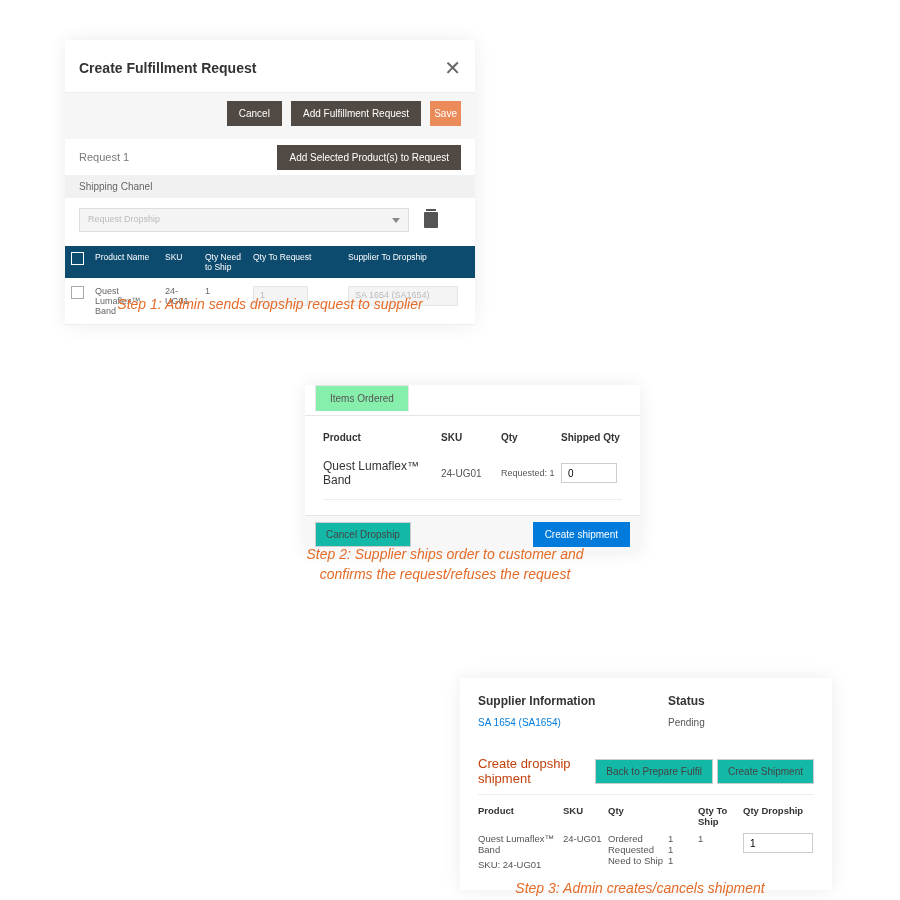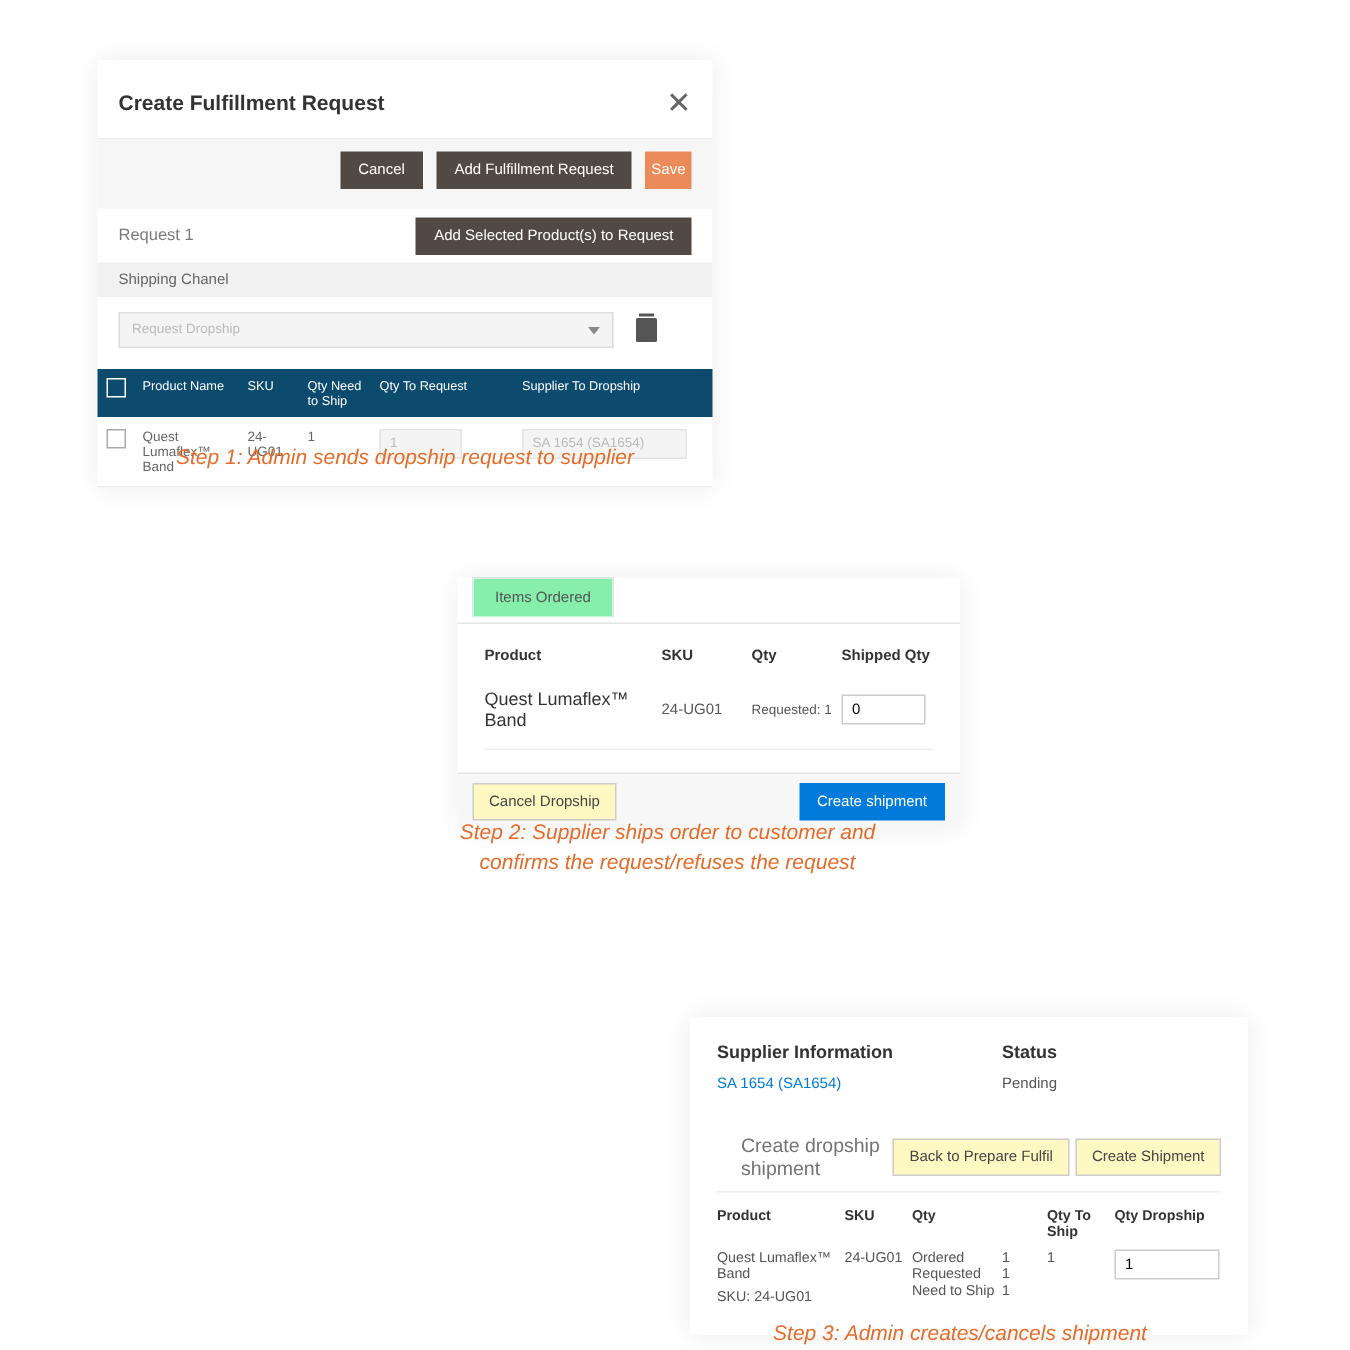--- a/index.html
+++ b/index.html
@@ -46,33 +46,33 @@
   .p2-body{padding:16px 18px 10px 18px;}
   .p2-h{display:flex;font-size:10px;font-weight:bold;color:#333;margin-bottom:6px;}
   .p2-r{display:flex;font-size:10px;color:#555;align-items:center;border-bottom:1px solid #eee;padding:10px 0 12px 0;}
   .pc-prod{width:118px;}
   .pc-sku{width:60px;}
   .pc-qty{width:60px;}
   .pc-ship{flex:1;}
   .p2 .prodname{font-size:12px;color:#333;}
   .qtyinp{width:56px;height:20px;border:1px solid #ccc;padding:3px 6px;box-sizing:border-box;font-size:10px;}
   .p2-foot{position:absolute;left:0;right:0;bottom:0;border-top:1px solid #e6e6e6;background:#f7f7f7;height:36px;}
-  .btn-grey{display:inline-block;border:1px solid #ccc;background:#fef9c3;color:#444;padding:6px 10px;font-size:10px;cursor:pointer;}
+  .btn-grey{display:inline-block;border:1px solid #ccc;background:#14b8a6;color:#444;padding:6px 10px;font-size:10px;cursor:pointer;}
   .btn-blue{display:inline-block;background:#007bdb;color:#fff;padding:7px 12px;font-size:10px;cursor:pointer;}
 
   
   .p3{left:460px;top:678px;width:372px;padding:16px 18px 20px 18px;box-sizing:border-box;}
   .p3 .hrow{display:flex;}
   .p3 .supinfo{width:190px;}
   .p3 .stat{flex:1;}
   .p3 h3{margin:0 0 8px 0;font-size:12px;font-weight:bold;color:#333;}
   .p3 .link{color:#007bdb;font-size:10px;}
   .p3 .stattxt{font-size:10px;color:#555;}
   .p3-sec2{margin-top:28px;display:flex;align-items:center;border-bottom:1px solid #eee;padding-bottom:8px;}
-  .p3-sec2 .ttl{font-size:13px;color:#737373;flex:1;margin-left:16px;}
+  .p3-sec2 .ttl{font-size:13px;color:#c2410c;flex:1;}
   .p3-thead{display:flex;font-size:9.5px;font-weight:bold;color:#333;padding:10px 0 6px 0;}
   .p3-row{display:flex;font-size:9.5px;color:#555;}
   .q-prod{width:85px;}
   .q-sku{width:45px;}
   .q-qty{width:90px;}
   .q-ship{width:45px;}
   .q-drop{flex:1;}
   .subrow{display:flex;}
   .subrow .l{width:60px;}
   .subrow .r{width:20px;}

